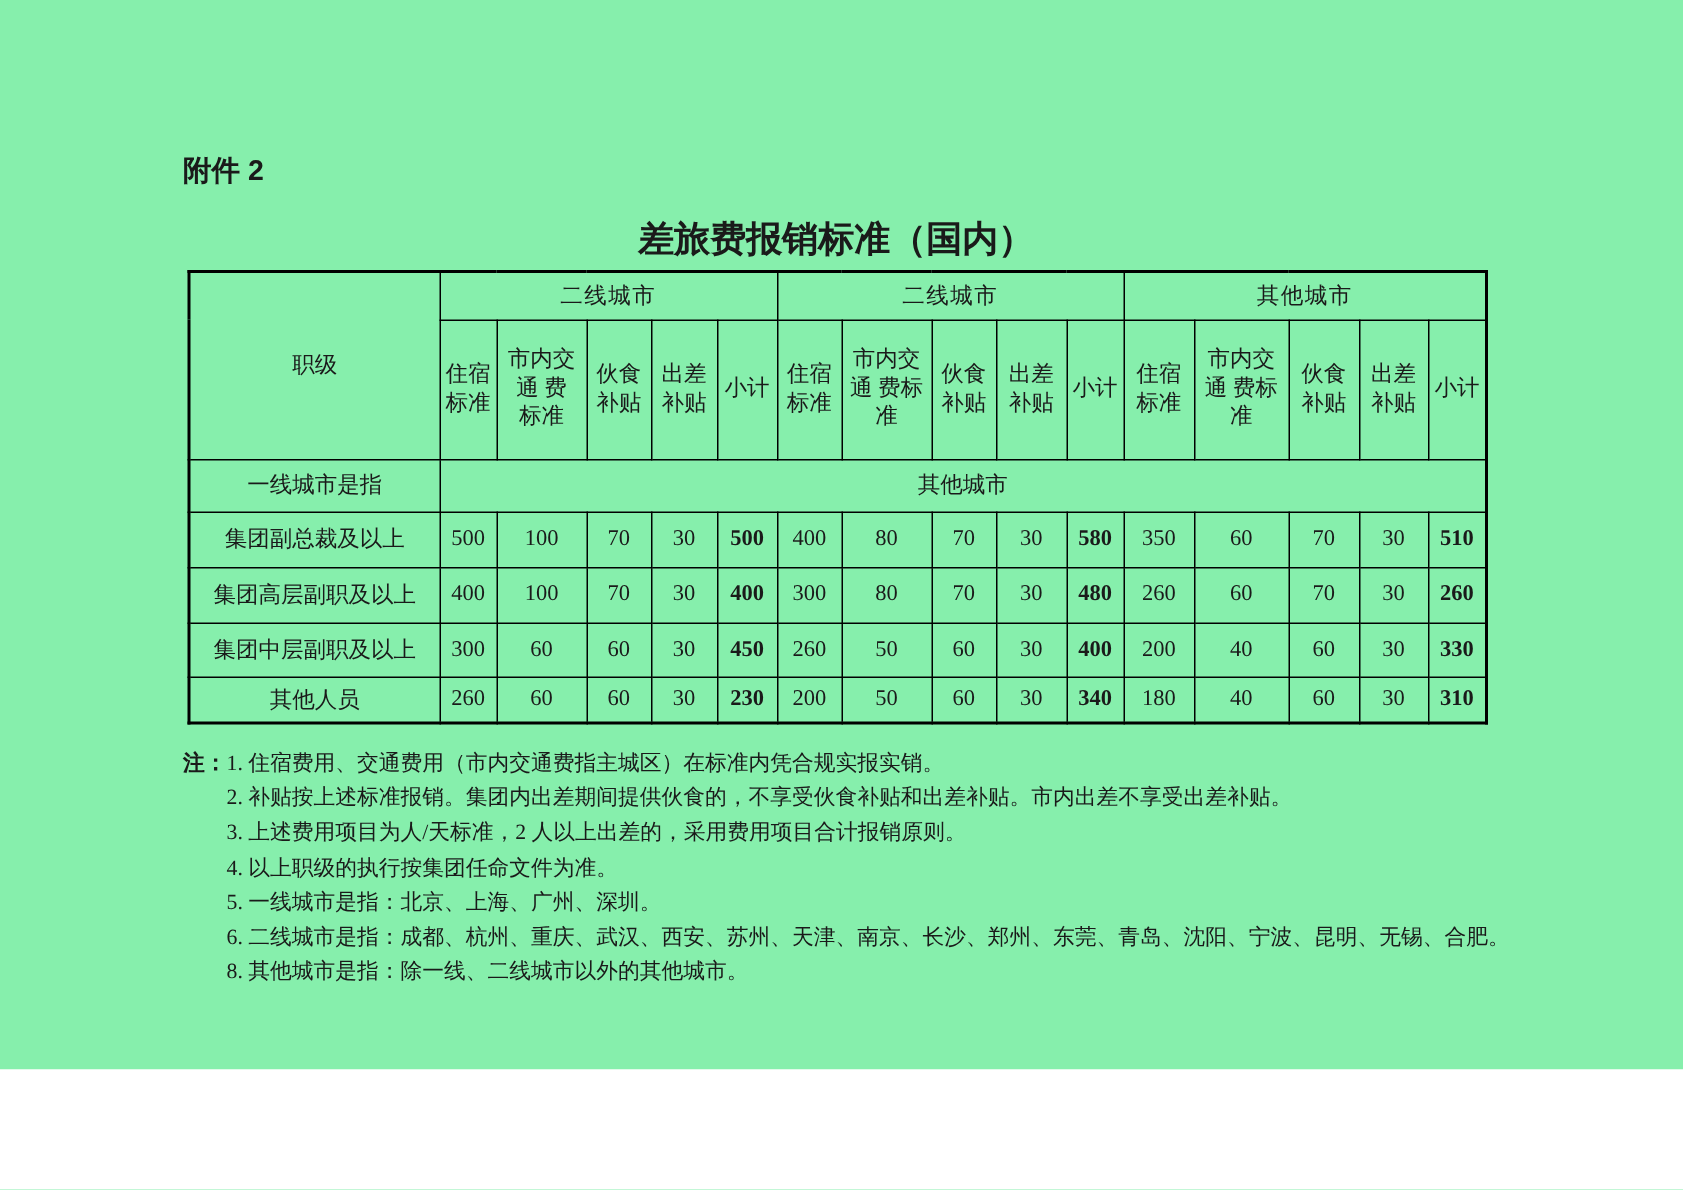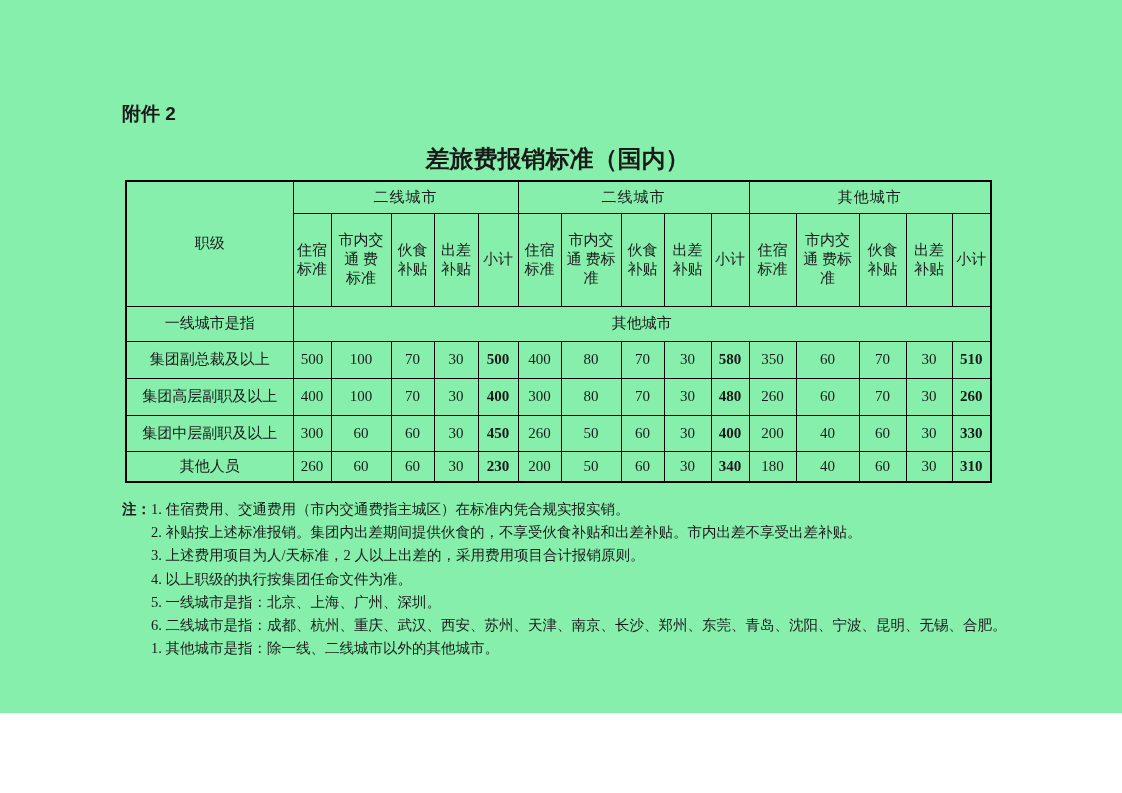--- a/index.html
+++ b/index.html
@@ -202,19 +202,19 @@
 
   <div class="notes">
     <span class="prefix">注：</span>
     <div class="note-list">
       <div>1. 住宿费用、交通费用（市内交通费指主城区）在标准内凭合规实报实销。</div>
       <div>2. 补贴按上述标准报销。集团内出差期间提供伙食的，不享受伙食补贴和出差补贴。市内出差不享受出差补贴。</div>
       <div>3. 上述费用项目为人/天标准，2 人以上出差的，采用费用项目合计报销原则。</div>
       <div>4. 以上职级的执行按集团任命文件为准。</div>
       <div>5. 一线城市是指：北京、上海、广州、深圳。</div>
       <div>6. 二线城市是指：成都、杭州、重庆、武汉、西安、苏州、天津、南京、长沙、郑州、东莞、青岛、沈阳、宁波、昆明、无锡、合肥。</div>
-      <div>1. 其他城市是指：除一线、二线城市以外的其他城市。</div>
+      <div>8. 其他城市是指：除一线、二线城市以外的其他城市。</div>
     </div>
   </div>
 
   <div class="footer-rule"></div>
 
 </div>
 
 </body></html>

